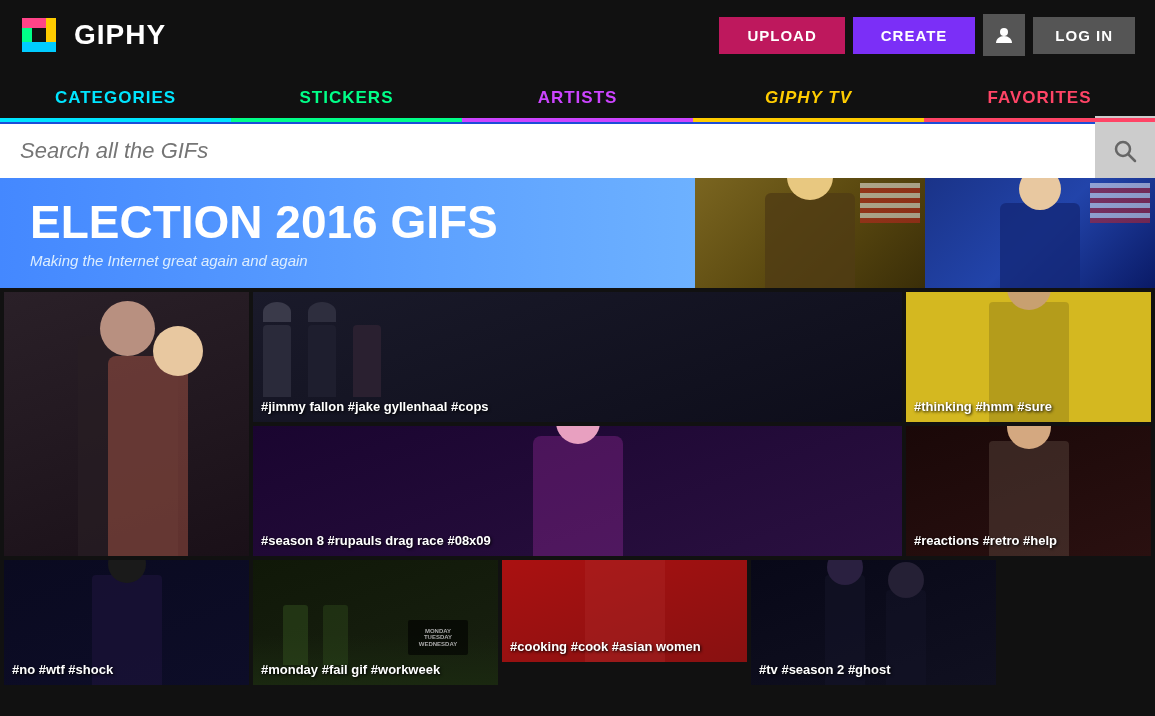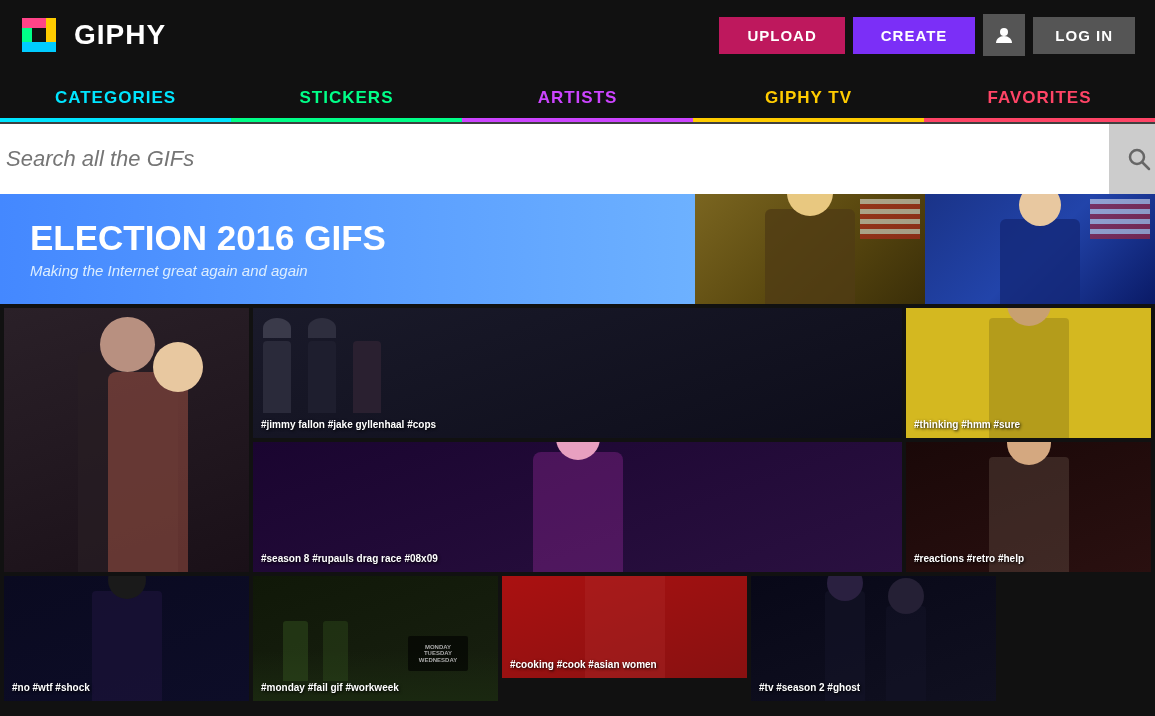--- a/index.html
+++ b/index.html
@@ -74,21 +74,21 @@
       font-size: 15px;
       font-weight: 700;
       cursor: pointer;
       letter-spacing: 1px;
     }
 
     
     .nav-tabs {
       display: flex;
       background: #111;
-      border-bottom: 2px solid #404040;
+      border-bottom: 2px solid #1d4ed8;
     }
     .nav-tab {
       flex: 1;
       text-align: center;
       padding: 18px 0 14px;
       font-size: 17px;
       font-weight: 700;
       cursor: pointer;
       letter-spacing: 1px;
       position: relative;
@@ -102,33 +102,33 @@
       left: 0;
       width: 100%;
       height: 4px;
     }
     .tab-categories { color: #00e5ff; }
     .tab-categories::after { background: #00e5ff; }
     .tab-stickers { color: #00ff88; }
     .tab-stickers::after { background: #00ff88; }
     .tab-artists { color: #cc44ff; }
     .tab-artists::after { background: #cc44ff; }
-    .tab-giphytv { color: #ffcc00; }
+    .tab-giphytv { color: #ffcc00; font-style: italic; }
     .tab-giphytv::after { background: #ffcc00; }
     .tab-favorites { color: #ff4466; }
     .tab-favorites::after { background: #ff4466; }
 
     
     .search-bar {
       background: #fff;
       display: flex;
       align-items: center;
       margin: 0;
-      padding: 0 6px;
-      height: 70px;
+      padding: 0 20px;
+      height: 54px;
     }
     .search-input {
       flex: 1;
       border: none;
       outline: none;
       font-size: 22px;
       color: #aaa;
       background: transparent;
       font-style: italic;
     }
@@ -154,21 +154,21 @@
       overflow: hidden;
       display: flex;
       align-items: center;
     }
     .banner-text {
       padding: 20px 30px;
       z-index: 2;
       position: relative;
     }
     .banner-title {
-      font-size: 35px;
+      font-size: 46px;
       font-weight: 900;
       color: #fff;
       text-transform: uppercase;
       line-height: 1.1;
     }
     .banner-subtitle {
       font-size: 15px;
       color: #ddeeff;
       margin-top: 4px;
       font-style: italic;
@@ -185,21 +185,21 @@
       position: relative;
       overflow: hidden;
       background: #333;
     }
 
     .gif-cell-tags {
       position: absolute;
       bottom: 8px;
       left: 8px;
       color: #fff;
-      font-size: 10px;
+      font-size: 13px;
       font-weight: 700;
       text-shadow: 1px 1px 3px #000;
       z-index: 2;
       margin-top: 48px;
     }
 
     
     .gif-cops {
       background: linear-gradient(160deg, #2a2a2a 0%, #1a1a1a 100%);
       height: 130px;

